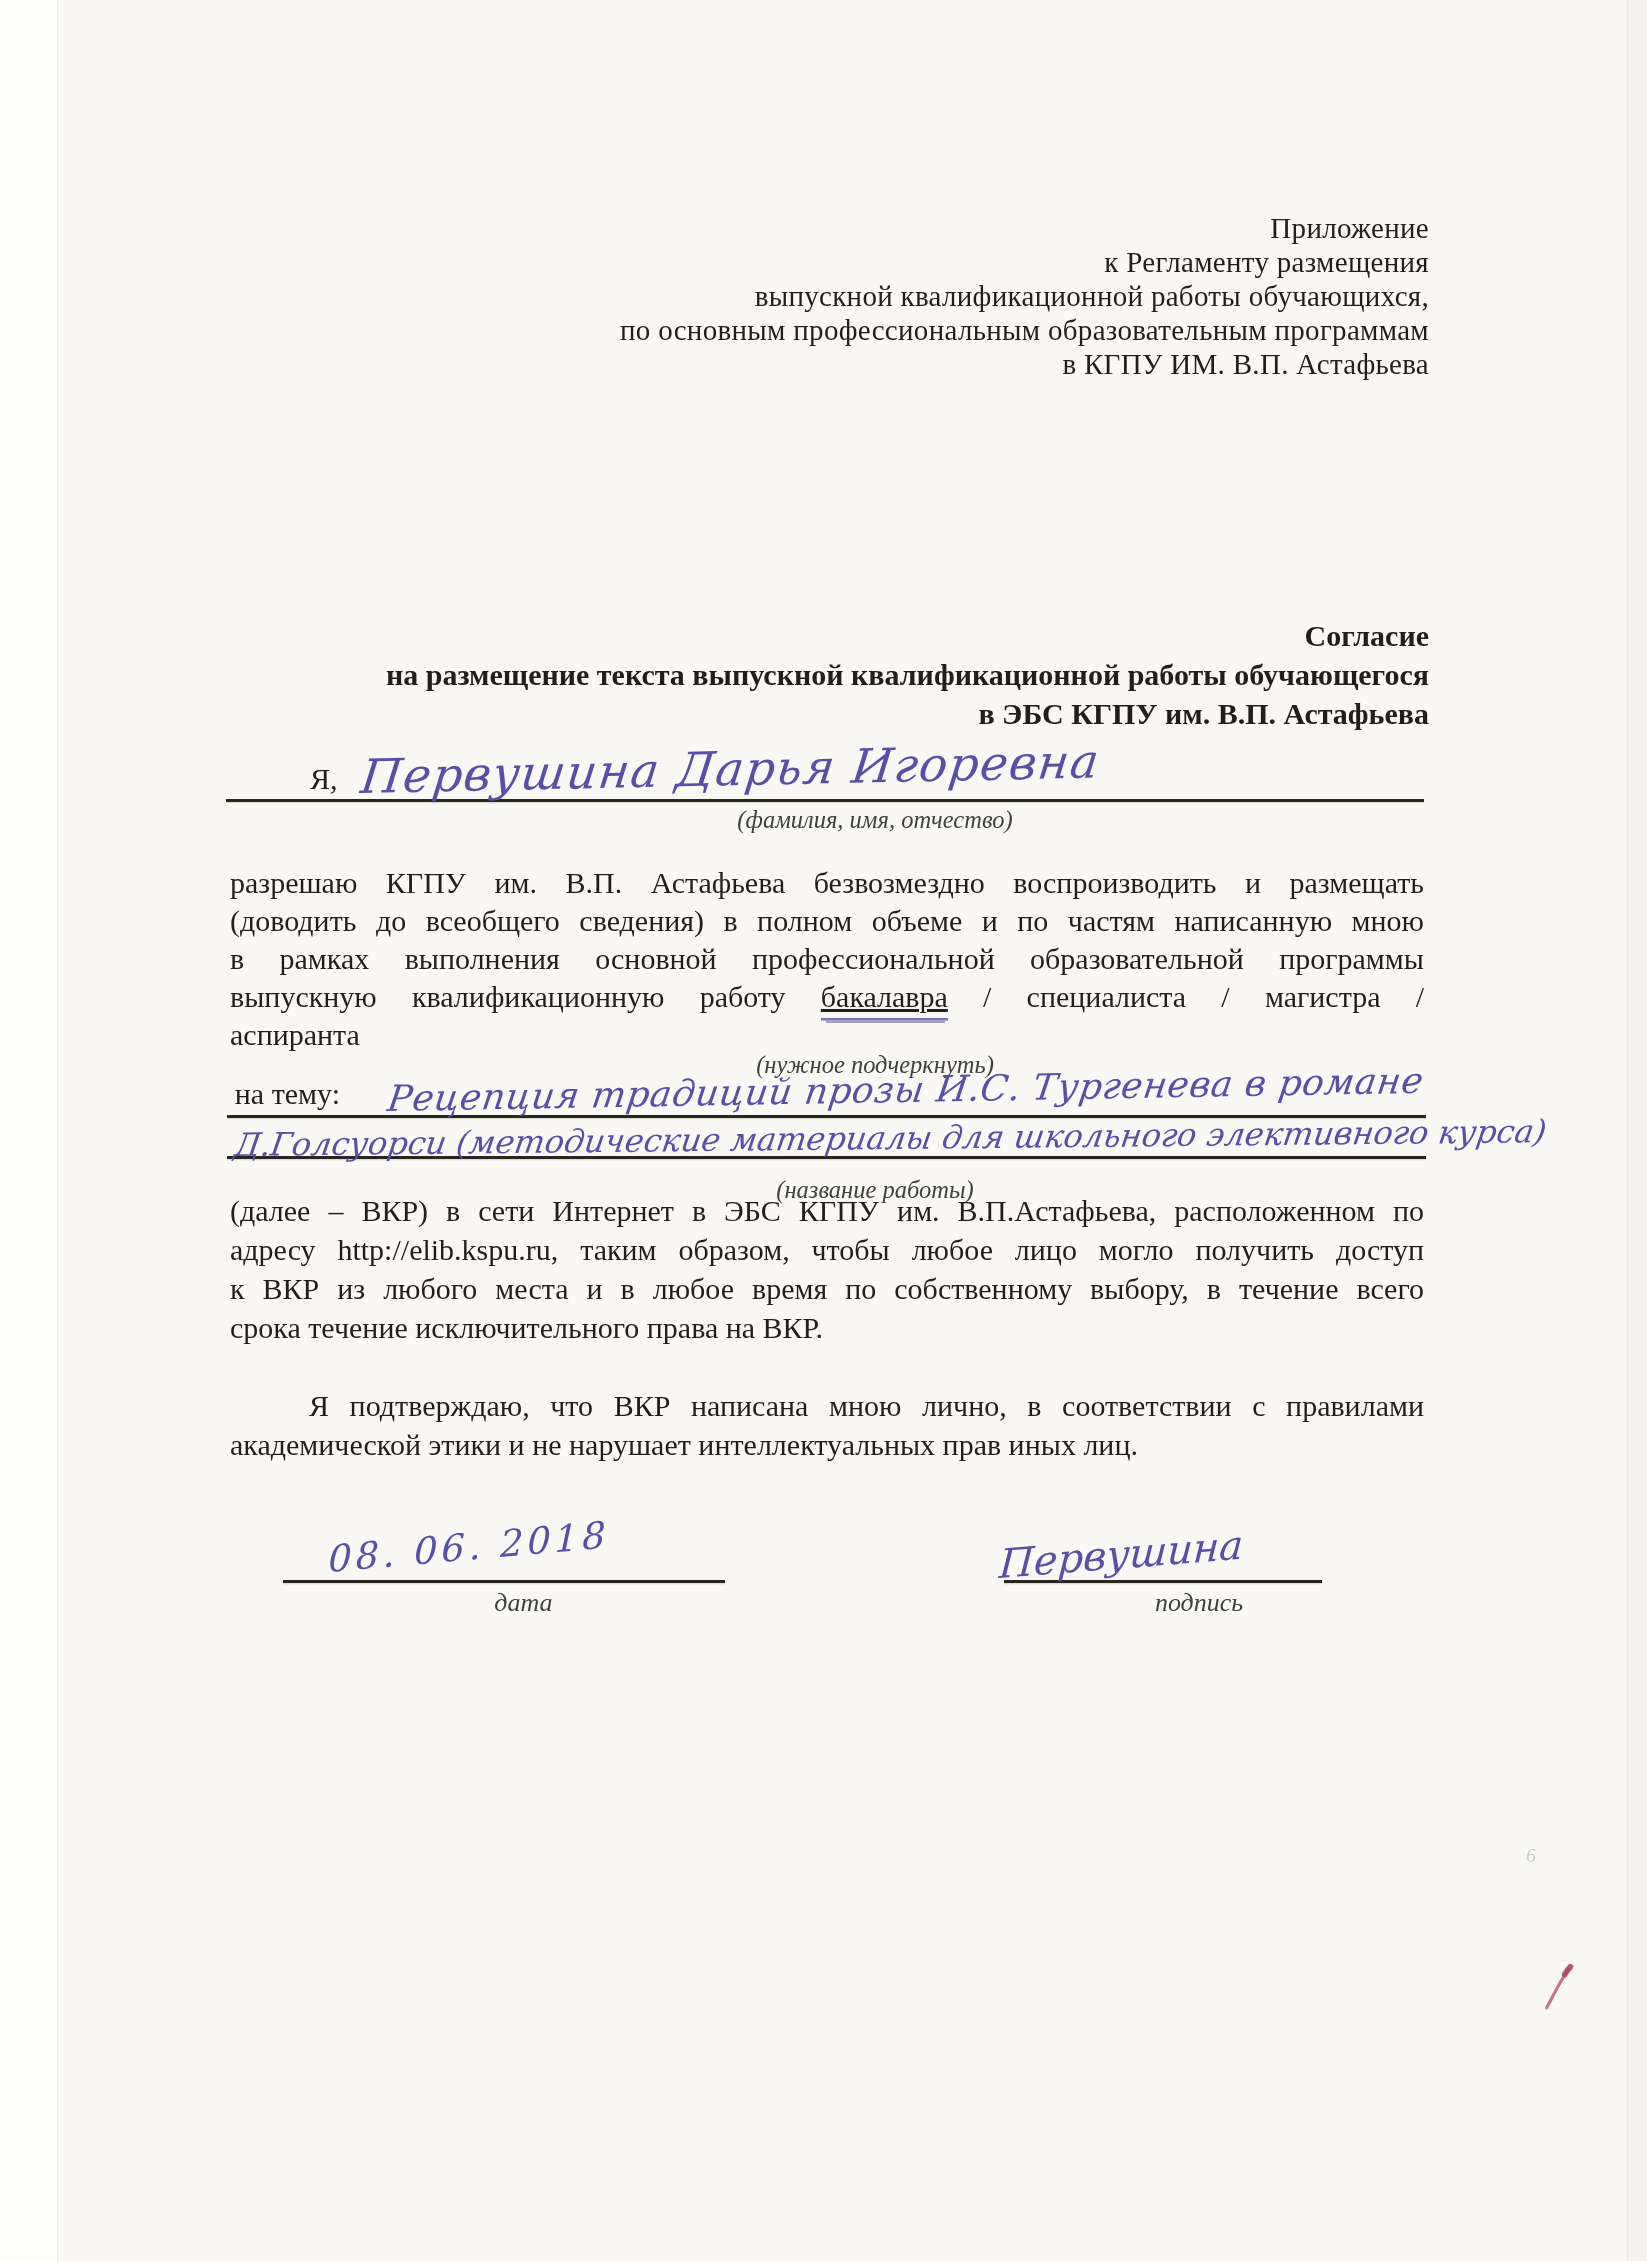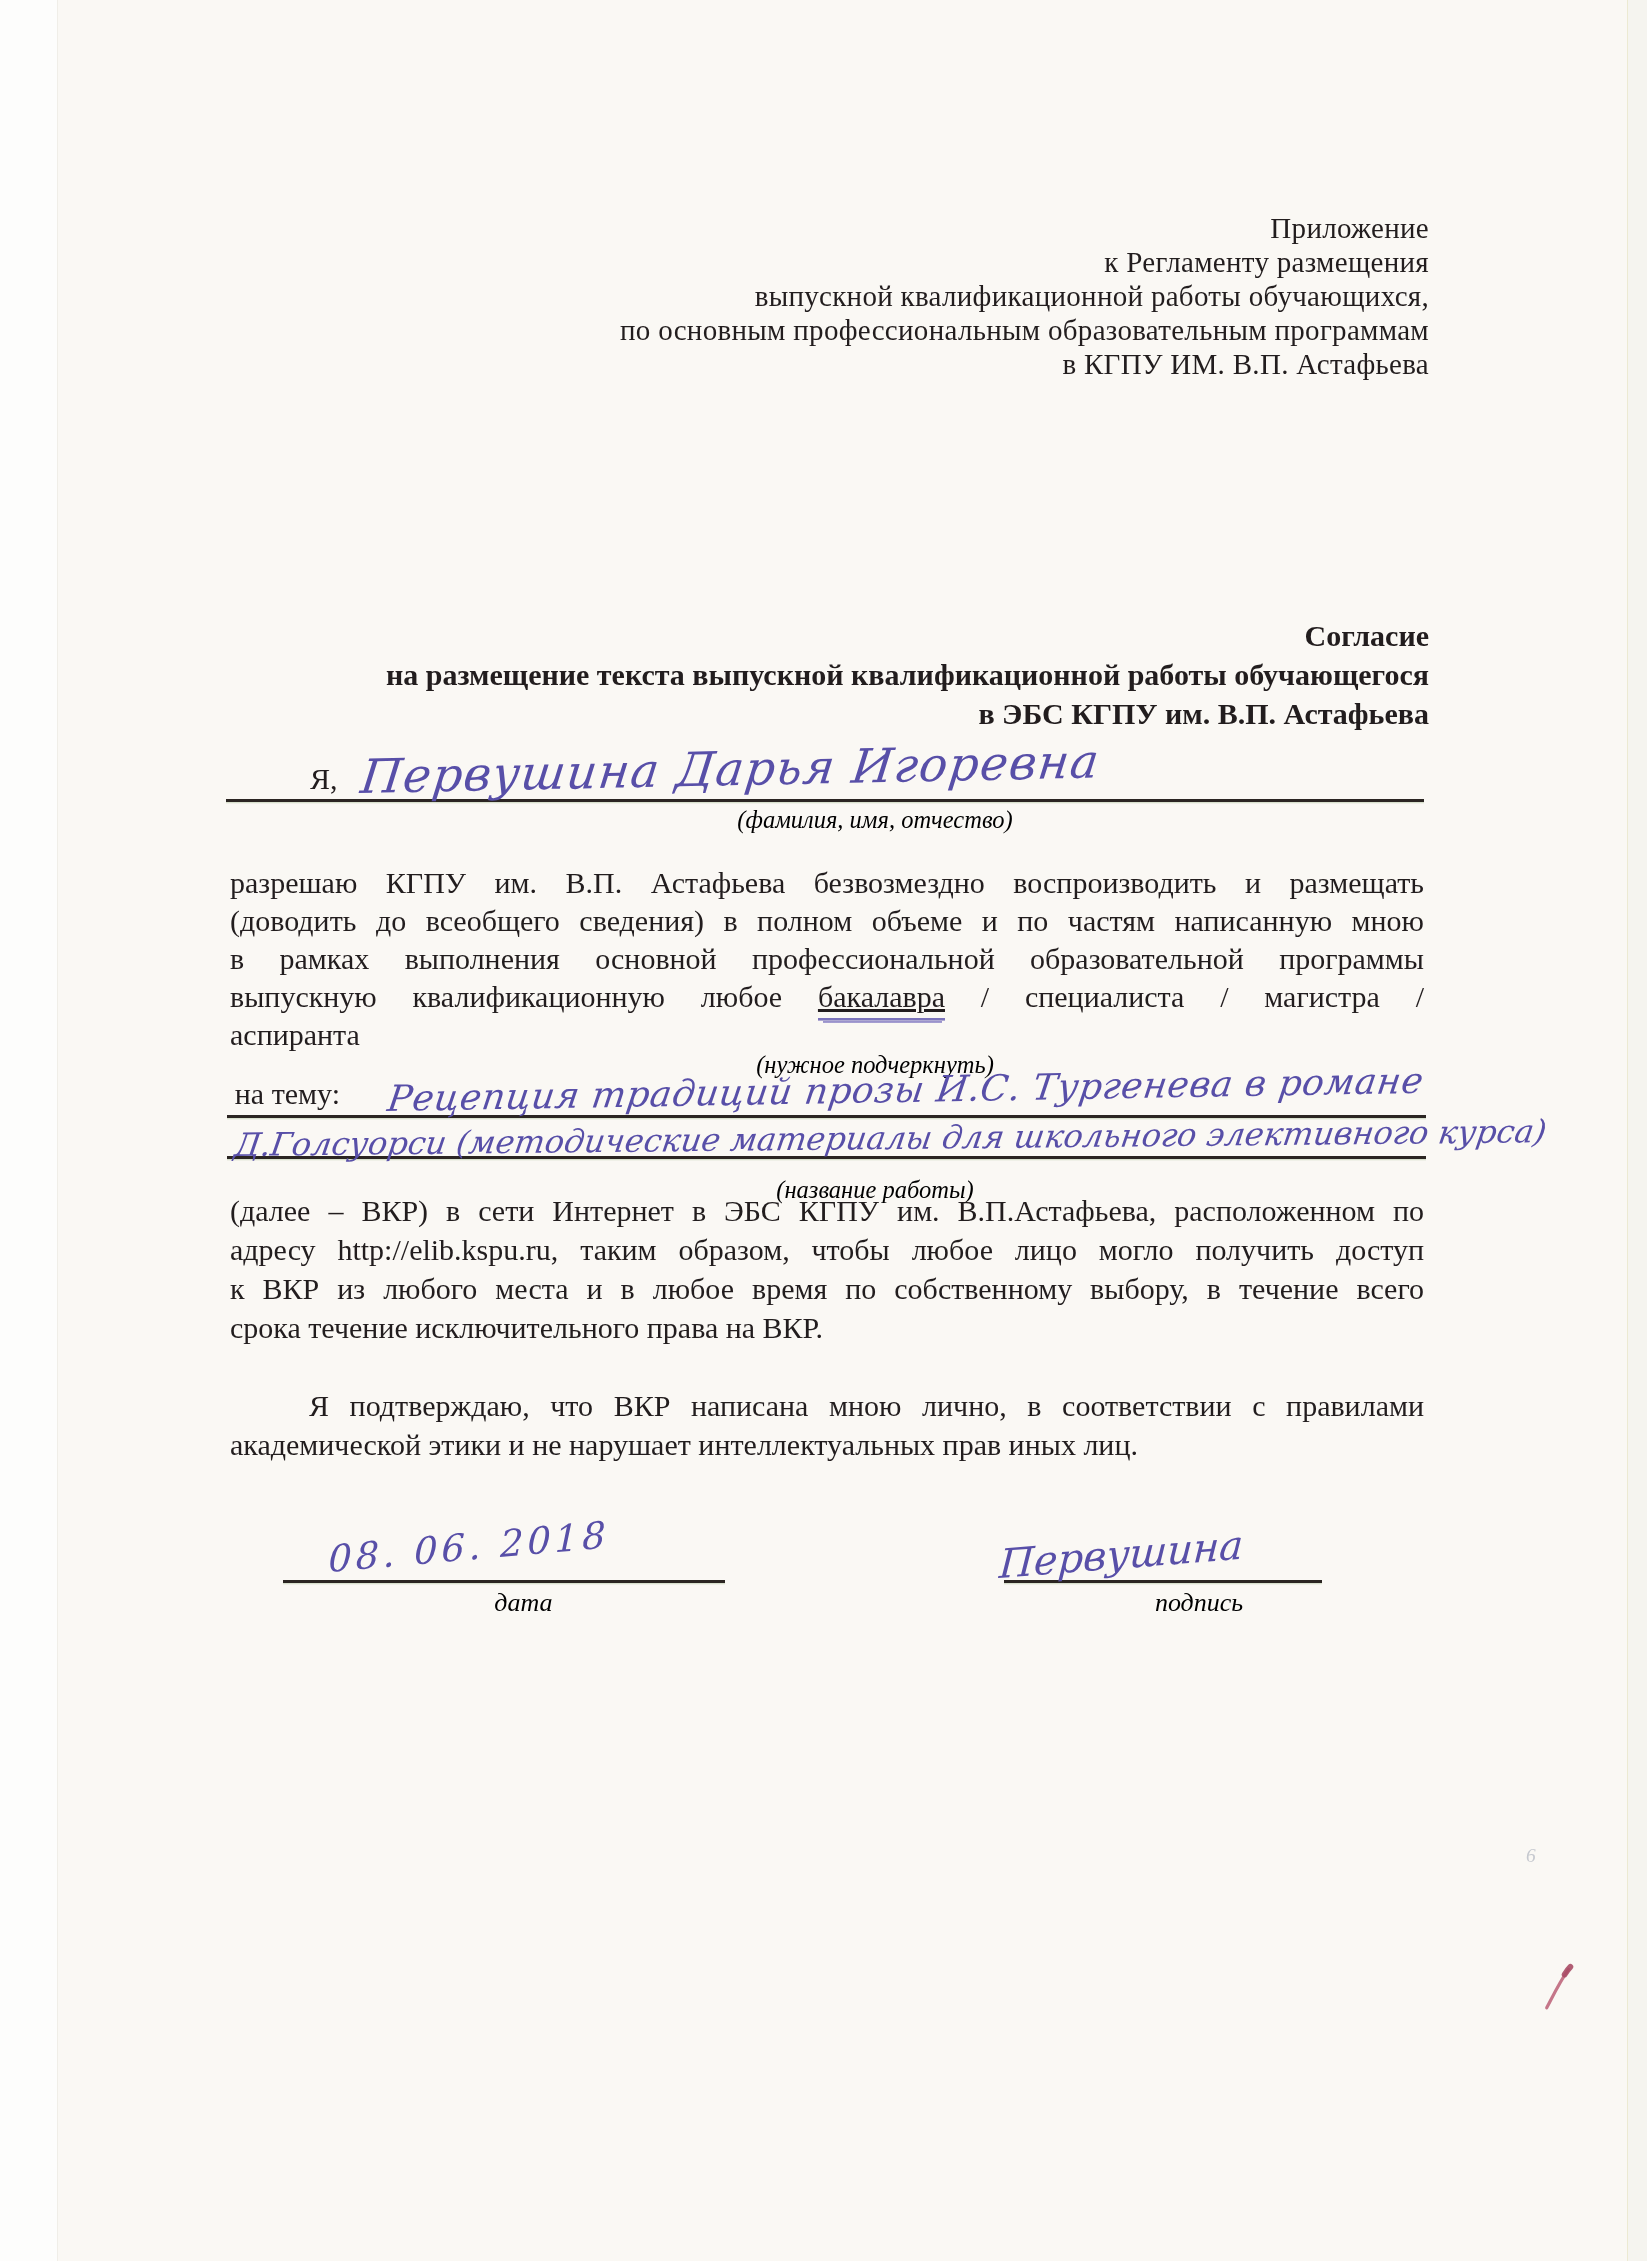--- a/index.html
+++ b/index.html
@@ -36,21 +36,21 @@
   .name-row .ya{position:absolute;left:84px;bottom:2.6px;}
   .hw{
     font-family:"DejaVu Serif", serif;font-style:italic;color:#584fa8;
     transform-origin:left bottom;white-space:nowrap;
   }
   .hw-name{position:absolute;left:132px;bottom:-5.2px;font-size:47px;
     letter-spacing:1.3px;transform:rotate(-1.2deg) skewX(-8deg);}
 
   .caption{
     position:absolute;left:230px;width:1194px;text-align:center;
-    font-style:italic;font-size:24.5px;color:#000000;transform:translateX(48px);
+    font-style:italic;font-size:24.5px;color:#404040;transform:translateX(48px);
   }
   .cap-name{top:806px;}
   .cap-note{top:1051px;}
   .cap-topic{top:1160px;margin-top:16px;}
 
   .para{position:absolute;left:230px;width:1194px;font-size:30px;line-height:39px;}
   .jline{text-align:justify;text-align-last:justify;}
   .jline.last{text-align-last:left;}
   .para1{top:864px;line-height:38px;}
   .para2{top:1191px;}
@@ -114,21 +114,21 @@
   <div class="name-row rule">
     <span class="printed ya">Я,</span>
     <span class="hw hw-name">Первушина Дарья Игоревна</span>
   </div>
   <div class="caption cap-name">(фамилия, имя, отчество)</div>
 
   <div class="para para1">
     <div class="jline">разрешаю КГПУ им. В.П. Астафьева безвозмездно воспроизводить и размещать</div>
     <div class="jline">(доводить до всеобщего сведения) в полном объеме и по частям написанную мною</div>
     <div class="jline">в рамках выполнения основной профессиональной образовательной программы</div>
-    <div class="jline"><span>выпускную квалификационную любое </span><span class="pen-underline">бакалавра</span><span> / специалиста / магистра /</span></div>
+    <div class="jline"><span>выпускную квалификационную работу </span><span class="pen-underline">бакалавра</span><span> / специалиста / магистра /</span></div>
     <div class="jline last">аспиранта</div>
   </div>
   <div class="caption cap-note">(нужное подчеркнуть)</div>
 
   <div class="topic-row-a rule">
     <span class="printed topic-label">на тему:</span>
     <span class="hw hw-topic1">Рецепция традиций прозы И.С. Тургенева в романе</span>
   </div>
   <div class="topic-row-b rule">
     <span class="hw hw-topic2">Д.Голсуорси (методические материалы для школьного элективного курса)</span>

